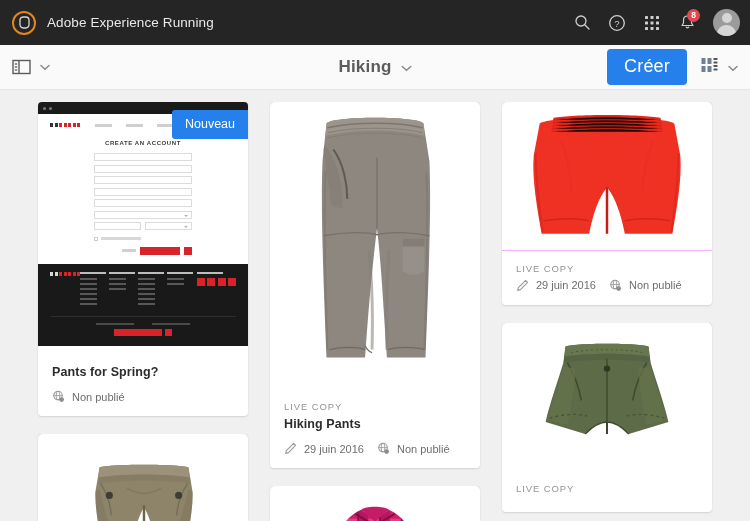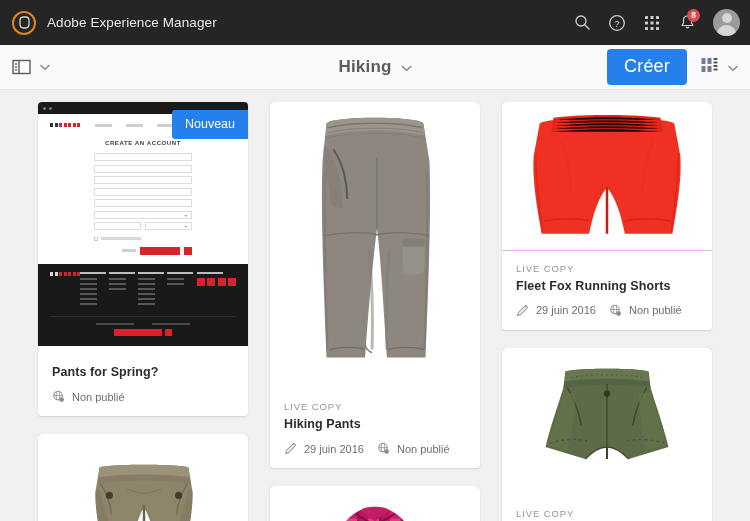--- a/index.html
+++ b/index.html
@@ -244,21 +244,21 @@
 </head>
 <body>
 
 <div class="topbar">
   <div class="brand">
     <span class="brand-logo">
       <svg width="13" height="13" viewBox="0 0 13 13">
         <path d="M2 3.2 A3.2 3.2 0 0 1 5.2 1 h2.6 A3.2 3.2 0 0 1 11 4.2 v4.6 A3.2 3.2 0 0 1 7.8 12 H5.2 A3.2 3.2 0 0 1 2 8.8 Z" fill="none" stroke="#d8d8d8" stroke-width="1.3"></path>
       </svg>
     </span>
-    <span class="brand-title">Adobe Experience Manager</span>
+    <span class="brand-title">Adobe Experience Running</span>
   </div>
 
   <div class="topbar-spacer"></div>
 
   <div class="topbar-actions">
     <div class="tb-icon">
       <svg width="17" height="17" viewBox="0 0 17 17">
         <circle cx="7" cy="7" r="5" fill="none" stroke="#cfcfcf" stroke-width="1.3"></circle>
         <line x1="10.7" y1="10.7" x2="15" y2="15" stroke="#cfcfcf" stroke-width="1.3" stroke-linecap="round"></line>
       </svg>
@@ -617,21 +617,20 @@
               <path d="M178 52 C178 82 174 110 171 131" stroke="#da271c" stroke-width="2" fill="none" opacity=".7"></path>
               <path d="M42 120 C58 117 78 117 88 120" stroke="#d5241a" stroke-width="1.5" fill="none"></path>
               <path d="M124 120 C136 117 156 117 170 120" stroke="#d5241a" stroke-width="1.5" fill="none"></path>
               <path d="M60 40 C66 56 70 74 70 92" stroke="#e62b1f" stroke-width="2" fill="none" opacity=".55"></path>
               <path d="M152 40 C146 56 142 74 142 92" stroke="#e62b1f" stroke-width="2" fill="none" opacity=".55"></path>
             </g>
           </svg>
         </div>
         <div class="card-body">
           <div class="card-kicker">LIVE COPY</div>
-          <div class="card-title">Fleet Fox Running Shorts</div>
           <div class="card-meta">
             <span class="meta-item">
               <span>
                 <svg width="13" height="13" viewBox="0 0 13 13">
                     <path d="M9.6 1.4 L11.6 3.4 L4.4 10.6 L1.6 11.4 L2.4 8.6 Z" fill="none" stroke="#9a9a9a" stroke-width="1.1" stroke-linejoin="round"></path>
                   </svg>
               </span>
               <span>29 juin 2016</span>
             </span>
             <span class="meta-item">

